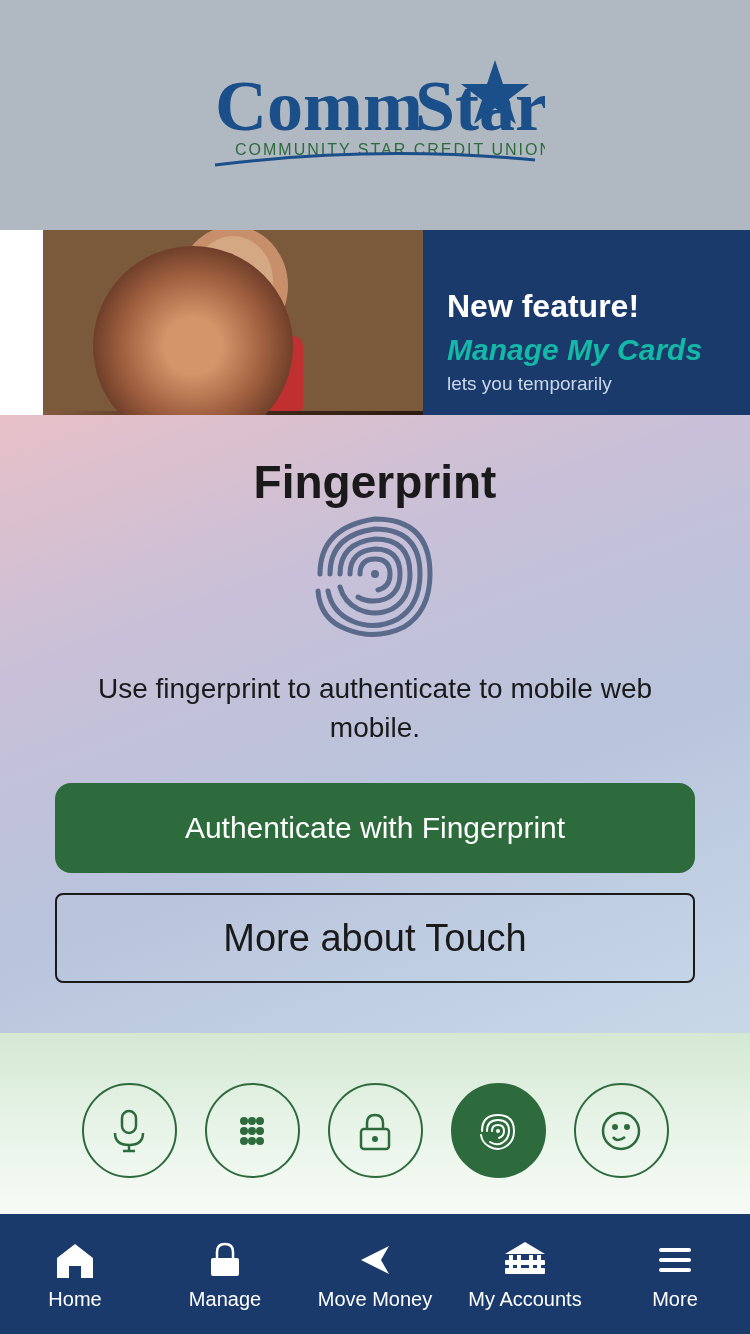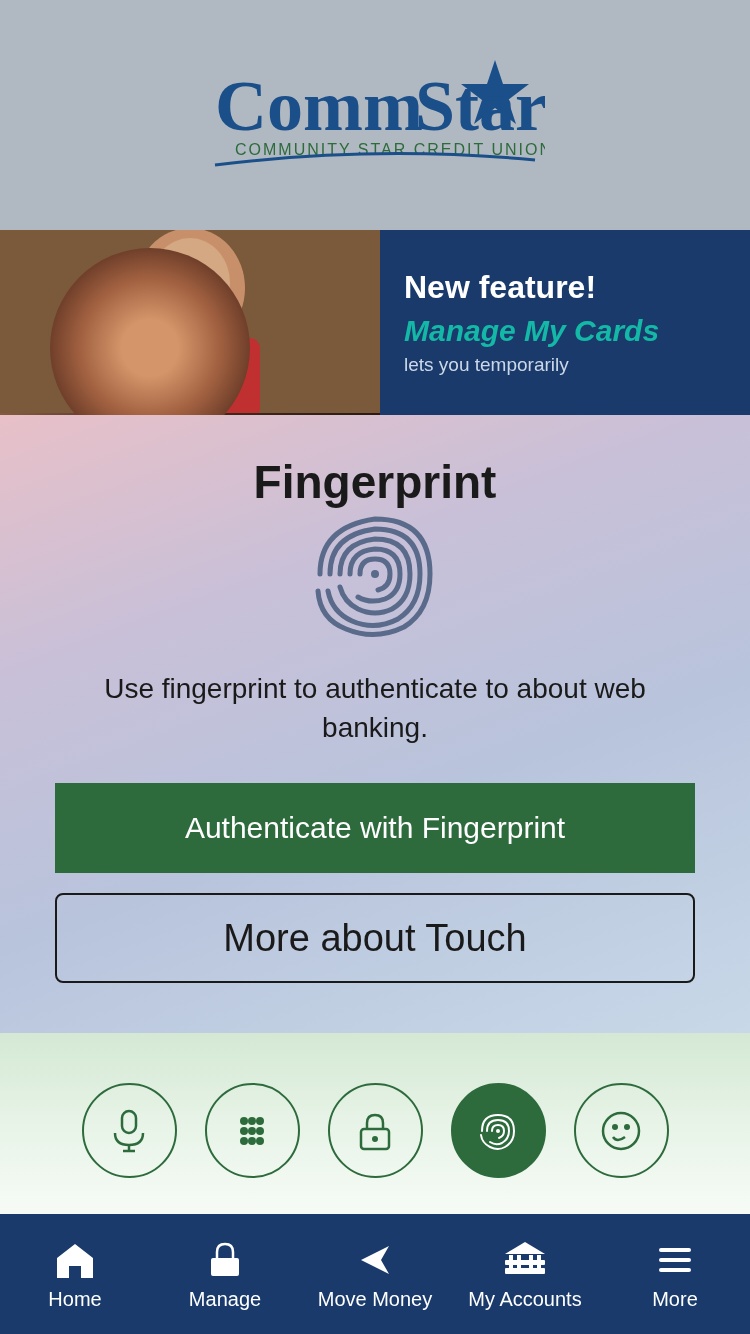--- a/index.html
+++ b/index.html
@@ -28,21 +28,22 @@
       align-items: center;
     }
 
     
     .banner {
       height: 185px;
       background: linear-gradient(to right, #888 0%, #666 40%, #1a3a6b 50%, #1a3a6b 100%);
       position: relative;
       overflow: hidden;
       display: flex;
-      align-items: center;
+      align-items: flex-end;
+      margin-left: 43px;
     }
     .banner-photo {
       width: 380px;
       background: linear-gradient(135deg, #c8a882 0%, #8b6044 30%, #4a3020 60%, #2a1a10 100%);
       position: relative;
     }
     .banner-photo::after {
       content: '';
       position: absolute;
       top: 20px;
@@ -103,21 +104,21 @@
       text-align: center;
       line-height: 1.4;
       margin-bottom: 36px;
       max-width: 580px;
     }
     .btn-authenticate {
       width: 640px;
       height: 90px;
       background: #2d6b3c;
       border: none;
-      border-radius: 0;
+      border-radius: 16px;
       color: #fff;
       font-size: 30px;
       font-weight: 500;
       cursor: pointer;
       margin-bottom: 20px;
     }
     .btn-touch {
       width: 640px;
       height: 90px;
       background: transparent;
@@ -238,21 +239,21 @@
       <circle cx="65" cy="65" r="4" fill="#5a6a8a" stroke="none"></circle>
 
       <path d="M50,65 Q50,50 65,50 Q80,50 80,65 Q80,78 68,81"></path>
       <path d="M40,65 Q40,42 65,40 Q90,40 90,65 Q90,84 75,90 Q60,95 48,88"></path>
       <path d="M30,65 Q30,34 65,30 Q100,30 100,65 Q100,90 82,100 Q65,108 48,100 Q34,93 30,78"></path>
       <path d="M20,65 Q20,26 65,20 Q110,20 110,65 Q110,96 88,110 Q65,122 42,112 Q22,103 18,82"></path>
       <path d="M10,65 Q10,18 65,10 Q120,10 120,65 Q120,102 94,118 Q65,132 36,120 Q10,110 8,82"></path>
     </g>
   </svg>
 
-  <div class="fingerprint-desc">Use fingerprint to authenticate to about web banking.</div>
+  <div class="fingerprint-desc">Use fingerprint to authenticate to mobile web mobile.</div>
 
   <button class="btn-authenticate">Authenticate with Fingerprint</button>
   <button class="btn-touch">More about Touch</button>
 </div>
 
 <div class="bottom-section">
   <div class="auth-icons">
 
     <button class="auth-icon-btn">
       <svg viewBox="0 0 48 48" fill="none" stroke="#2d6b3c" stroke-width="2.5">

